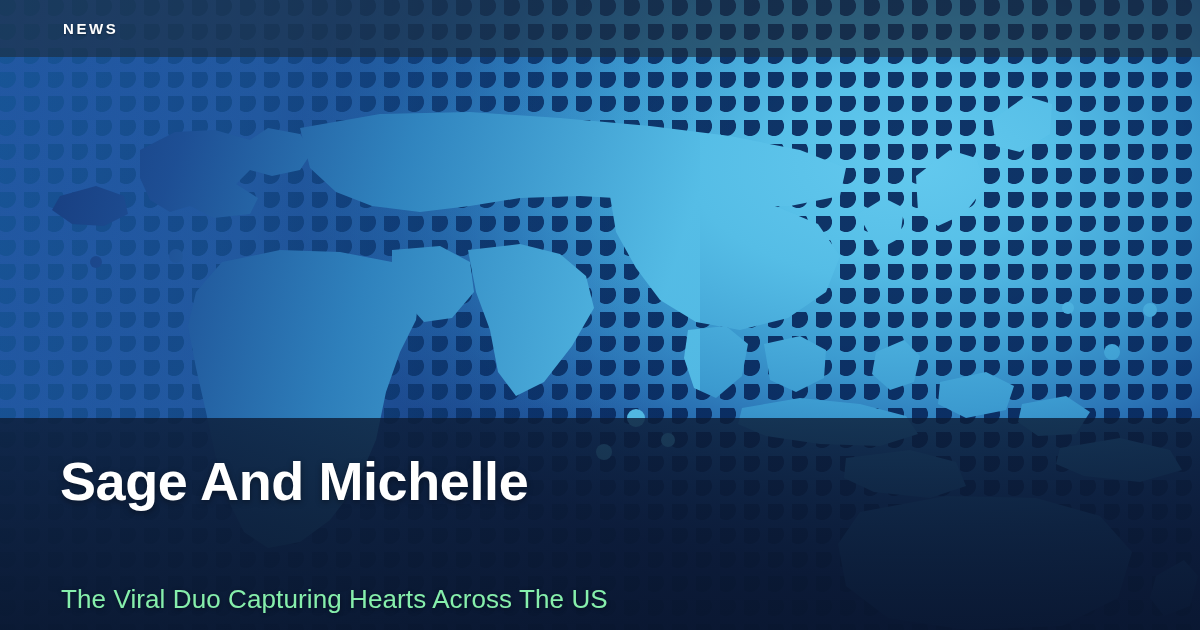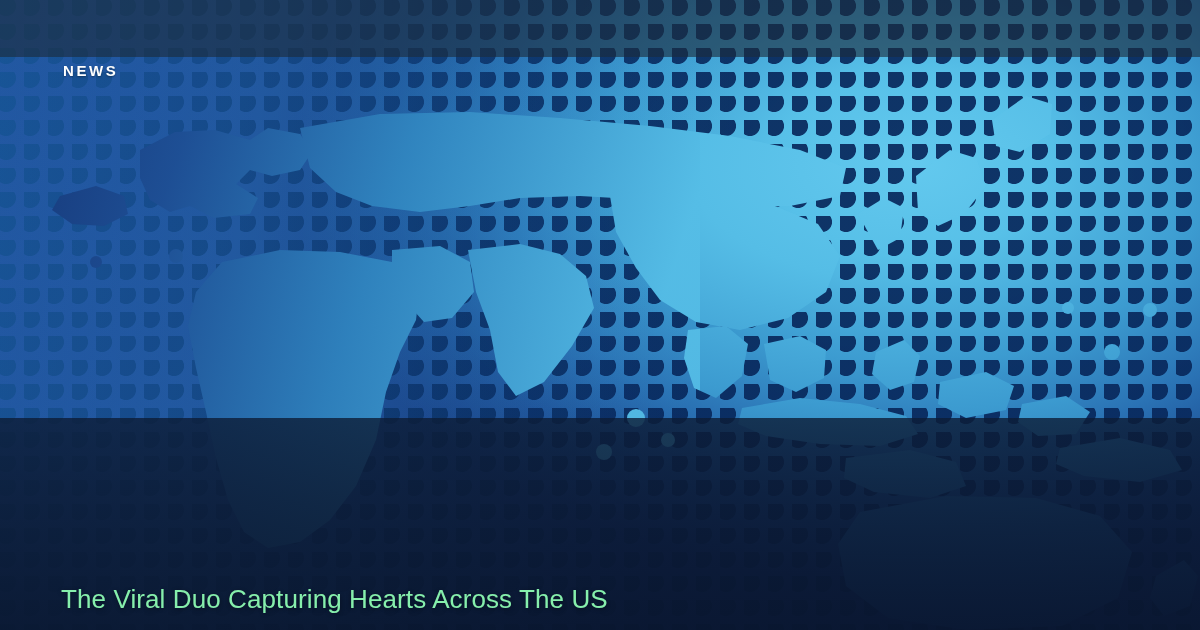--- a/index.html
+++ b/index.html
@@ -64,21 +64,20 @@
   }
   .kicker{
     position:absolute;
     left:63px; top:20px;
     color:#ffffff;
     font-size:15px;
     font-weight:bold;
     letter-spacing:2.6px;
     line-height:18px;
     text-shadow:0 1px 2px rgba(0,0,0,0.35);
-    margin-top:42px;
   }
 
   
   .bottom-overlay{
     position:absolute; left:0; top:418px; width:1200px; height:212px;
     background:linear-gradient(180deg,
       rgba(12,28,54,0.80) 0%,
       rgba(11,25,50,0.86) 40%,
       rgba(9,21,44,0.92) 100%);
   }
@@ -195,15 +194,16 @@
         <rect x="0" y="0" width="1200" height="630" fill="url(#gland)"></rect>
         <rect x="0" y="0" width="700" height="630" fill="url(#gleft)" opacity="0.88"></rect>
       </g>
     </svg>
   </div>
 
   <div class="top-strip"></div>
   <div class="kicker">NEWS</div>
 
   <div class="bottom-overlay"></div>
+  <div class="headline">Sage And Michelle</div>
   <div class="subhead">The Viral Duo Capturing Hearts Across The US</div>
 
 </div>
 
 </body></html>

